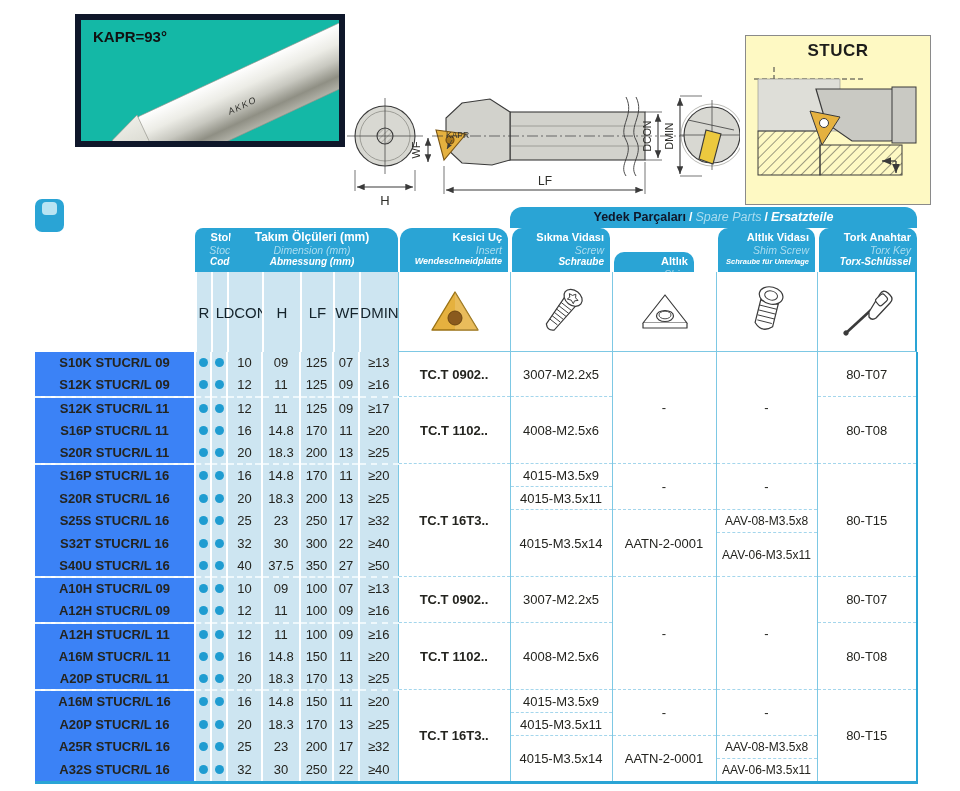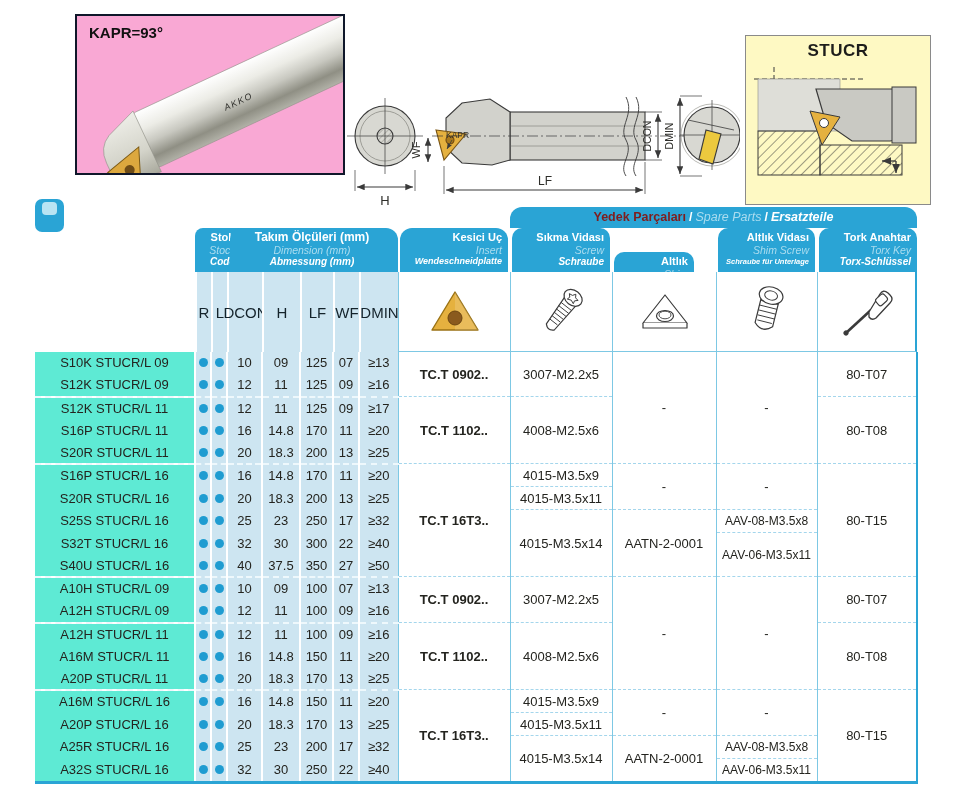--- a/index.html
+++ b/index.html
@@ -1,21 +1,21 @@
 <!DOCTYPE html>
 <html><head>
 <meta charset="utf-8">
 <style>
   html,body{margin:0;padding:0;background:#fff;}
   #page{position:relative;width:960px;height:791px;background:#fff;overflow:hidden;
         font-family:"Liberation Sans",sans-serif;color:#1d1d1b;}
 
   
-  .photo-box{position:absolute;left:75px;top:14px;width:270px;height:161px;
-             border:2px solid #0f172a;background:#f9a8d4;box-sizing:border-box;overflow:hidden;}
+  .photo-box{position:absolute;left:75px;top:14px;width:270px;height:133px;
+             border:6px solid #0f172a;background:#14b8a6;box-sizing:border-box;overflow:hidden;}
   .kapr-label{position:absolute;left:12px;top:8px;font-size:15px;font-weight:bold;color:#111;z-index:3;}
   .dwg{position:absolute;left:340px;top:70px;width:400px;height:140px;}
   .stucr-box{position:absolute;left:745px;top:35px;width:186px;height:170px;
              border:1px solid #8a8a8a;background:#fef9c3;box-sizing:border-box;}
   .stucr-title{text-align:center;font-weight:bold;font-size:17px;letter-spacing:.5px;margin-top:5px;}
 
   
   .catalog{position:absolute;left:35px;top:205px;width:882px;height:566px;}
 
   .tab-icon{position:absolute;left:0;top:-6px;width:29px;height:33px;background:#2aa4d5;
@@ -39,38 +39,38 @@
   .bub-dims .b1{font-size:12px;}
   .bub-insert{left:365px;width:108px;border-radius:12px 12px 0 0;}
   .bub-insert .b3{font-size:9px;}
   .bub-screw{left:477px;width:98px;}
   .bub-shim{left:579px;width:80px;margin-top:24px;}
   .bub-shimscrew{left:683px;width:97px;}
   .bub-shimscrew .b3{font-size:7.5px;}
   .bub-torx{left:784px;width:98px;}
   .yedek-banner{position:absolute;left:475px;top:2px;width:407px;height:21px;background:#2aa4d5;
                 border-radius:12px 12px 0 0;text-align:center;line-height:21px;font-size:12.5px;}
-  .yedek-banner .y1{font-weight:bold;color:#7f1d1d;}
+  .yedek-banner .y1{font-weight:bold;color:#0f172a;}
   .yedek-banner .ysep{color:#fff;font-weight:bold;padding:0 3px;}
   .yedek-banner .y2{font-style:italic;color:#aadcef;text-align:right;}
   .yedek-banner .y3{font-style:italic;font-weight:bold;color:#fff;}
 
   .hcell{position:absolute;top:67px;height:80px;box-sizing:border-box;}
   .hcell.blue{background:#cde5f1;border-left:2px solid #fff;
               display:flex;align-items:center;justify-content:center;
               font-size:15px;color:#14232b;}
   .hcell.white{background:#fff;border-left:1px solid #7dc8e4;border-bottom:1px solid #7dc8e4;
                display:flex;align-items:center;justify-content:center;}
   .hcell.white.last{border-right:2px solid #2aa4d5;}
 
   table.data{position:absolute;left:0;top:147px;width:882px;border-collapse:collapse;table-layout:fixed;
              border-bottom:3px solid #2aa4d5;border-right:2px solid #2aa4d5;}
   table.data td{height:21.8px;padding:0;text-align:center;vertical-align:middle;
                 font-size:13px;color:#24241f;}
-  td.code{background:#5eead4;text-align:left;padding-left:21px;font-weight:normal;font-size:13px;
+  td.code{background:#3b82f6;text-align:left;padding-left:21px;font-weight:bold;font-size:13px;
           white-space:nowrap;overflow:hidden;}
   td.lb{background:#cde5f1;border-left:2px solid #fff;}
   td.sp{background:#fff;border-left:1px solid #7dc8e4;border-top:1px dashed #a4d6ec;font-size:12.5px;}
   td.sp.ins{font-weight:bold;font-size:13px;}
   td.sp.tight{font-size:12px;}
   tr.gs td.code, tr.gs td.lb{border-top:2px dashed #eef8fc;}
   tr.first td{border-top:none !important;}
   .dot{display:inline-block;width:9px;height:9px;border-radius:50%;background:#1f9cd1;}
 
   svg text{font-family:"Liberation Sans",sans-serif;fill:#2e2e2a;}

